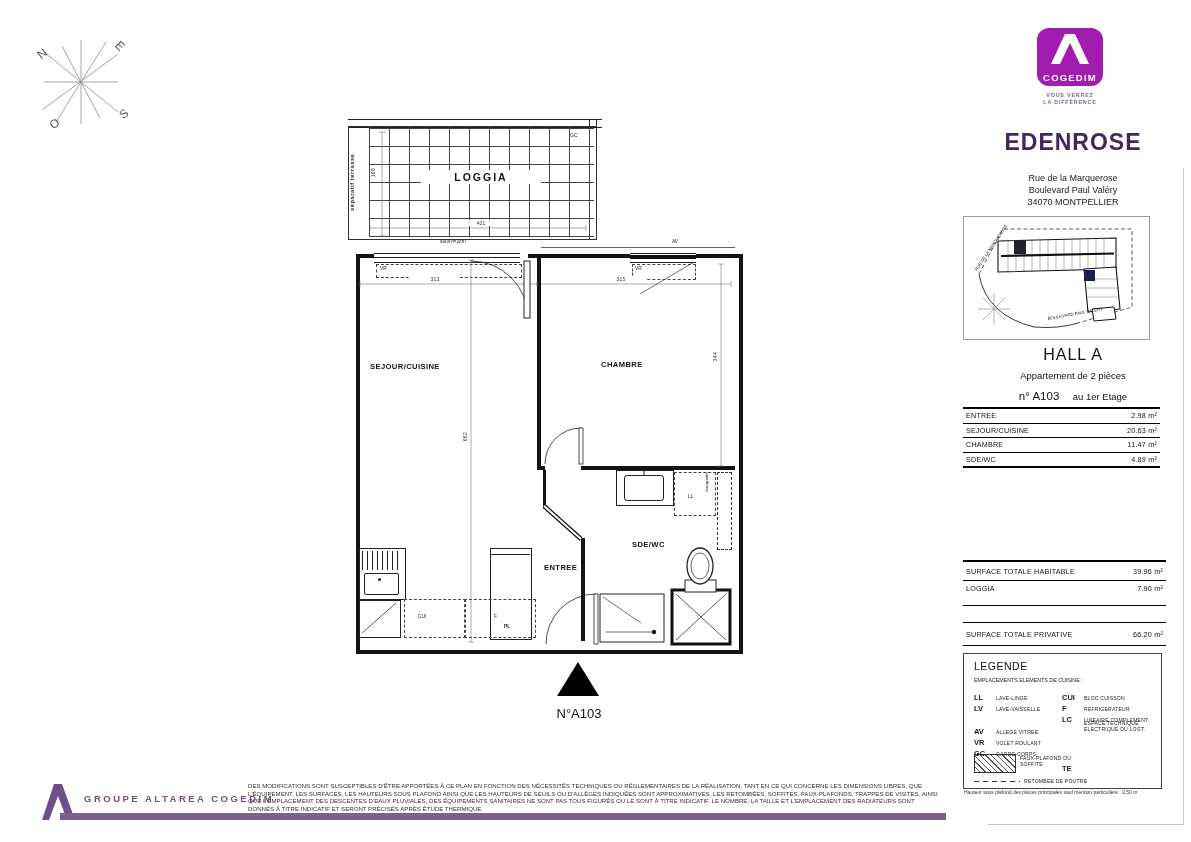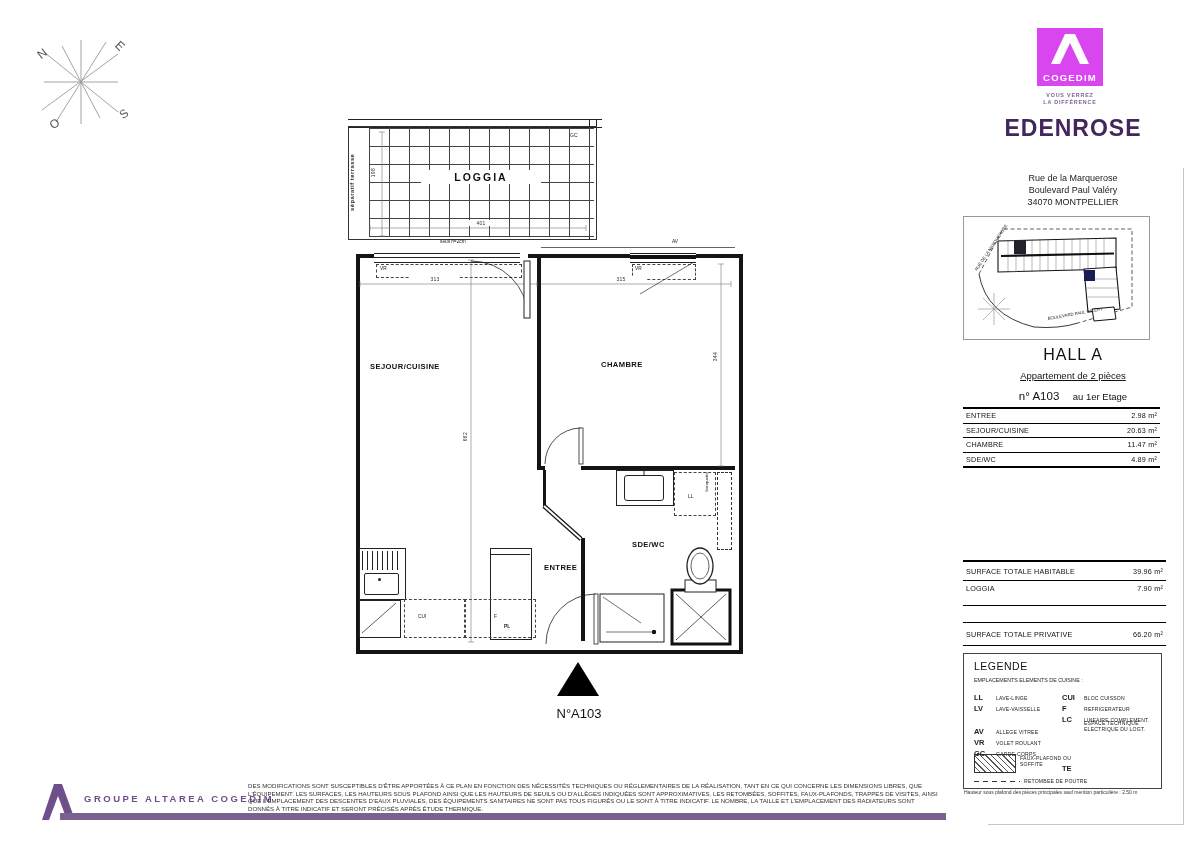--- a/index.html
+++ b/index.html
@@ -12,27 +12,27 @@
   .dimlbl{font-size:5px;color:#333;letter-spacing:.3px;}
   .roomlbl{font-size:7.6px;font-weight:bold;letter-spacing:.4px;color:#111;white-space:nowrap;}
   .dashedbox{border:1px dashed #444;background:transparent;}
   .wall{background:#141414;}
   .gap{background:#ffffff;}
   
   .tiles{background-image:
       repeating-linear-gradient(90deg,#444 0 0.8px,transparent 0.8px 20px),
       repeating-linear-gradient(0deg,#444 0 0.8px,transparent 0.8px 18px);}
   
-  .logo-box{background:#d946ef;border-radius:0;}
+  .logo-box{background:#a21caf;border-radius:12px;}
   .brandword{color:#fff;font-weight:bold;font-size:9.5px;letter-spacing:1.2px;}
   .tagline{font-size:5.4px;font-weight:bold;color:#7b6496;letter-spacing:.8px;line-height:1.35;}
   .projname{font-size:23px;font-weight:bold;color:#42265c;letter-spacing:1px;}
   .addr{font-size:9px;color:#222;line-height:1.35;}
   .hall{font-size:16px;color:#111;letter-spacing:1px;}
-  .unittype{font-size:9.5px;color:#111;text-decoration:underline;}
+  .unittype{font-size:9.5px;color:#111;}
   .unitnum{font-size:11.5px;color:#111;}
   .unitfloor{font-size:9.5px;color:#111;margin-left:9px;}
   .tbl{border-top:2px solid #000;border-bottom:2px solid #000;}
   .tblrow{display:flex;justify-content:space-between;align-items:center;height:13.5px;
           border-bottom:1px solid #000;font-size:7.2px;padding:0 3px;letter-spacing:.2px;}
   .tblrow:last-child{border-bottom:none;}
   .totrow{display:flex;justify-content:space-between;align-items:center;font-size:7.2px;
           padding:0 3px;letter-spacing:.2px;}
   .legend-abbr{font-size:7.5px;font-weight:bold;color:#222;display:inline-block;width:22px;}
   .legend-lbl{font-size:5.1px;color:#222;letter-spacing:.2px;}
@@ -194,21 +194,21 @@
     <svg width="66" height="40" viewBox="0 0 66 40">
       <polygon points="28,6 38,6 52,36 43,36 33,15 23,36 14,36" fill="#fff"></polygon>
     </svg>
     <div class="ctr brandword">COGEDIM</div>
   </div>
   <div class="abs ctr tagline" style="left:1020px;top:92px;width:100px;">
     <div>VOUS VERREZ</div>
     <div>LA DIFFÉRENCE</div>
   </div>
 
-  <div class="abs ctr projname" style="left:955px;top:115px;width:236px;text-align:center;">EDENROSE</div>
+  <div class="abs ctr projname" style="left:955px;top:129px;width:236px;text-align:center;">EDENROSE</div>
   <div class="abs ctr addr" style="left:955px;top:172px;width:236px;">
     <div>Rue de la Marquerose</div>
     <div>Boulevard Paul Valéry</div>
     <div>34070 MONTPELLIER</div>
   </div>
 
   <div class="abs" style="left:963px;top:216px;width:185px;height:122px;border:1px solid #999;">
     <svg width="183" height="120" viewBox="0 0 183 120">
       <path d="M15,57 L39,12 L168,12 L168,90 L114,106" stroke="#333" stroke-width="0.8" stroke-dasharray="4,2.5" fill="none"></path>
       <path d="M15,57 Q22,98 70,110 Q95,112 114,106" stroke="#222" stroke-width="0.9" fill="none"></path>

